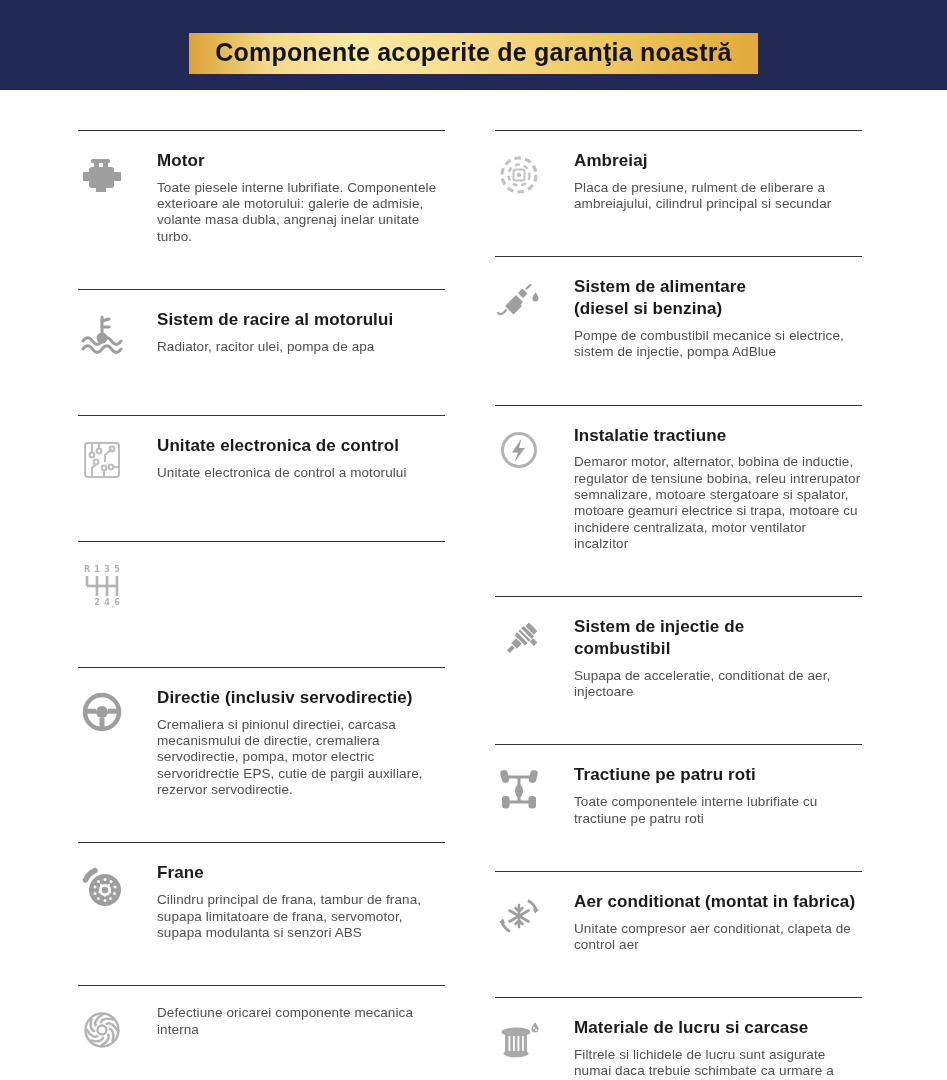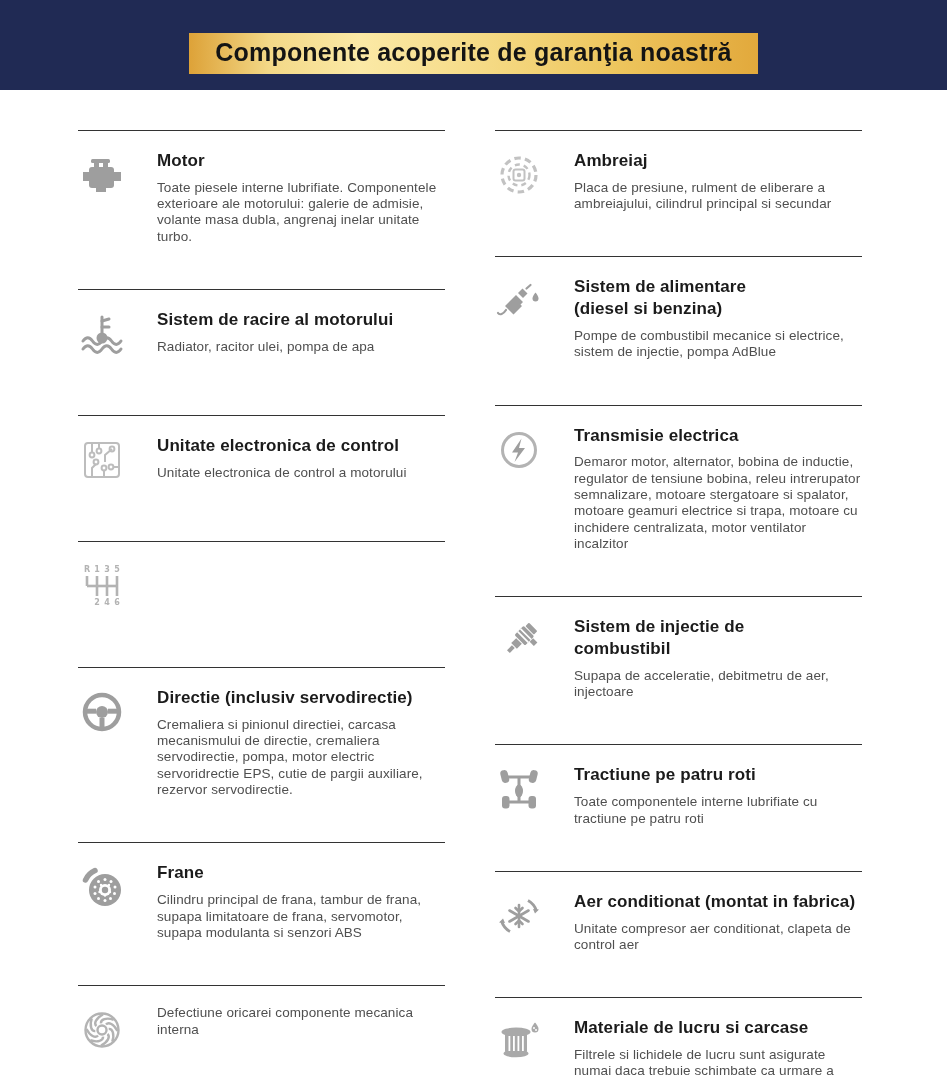--- a/index.html
+++ b/index.html
@@ -266,21 +266,21 @@
   </div>
 
   <div class="item">
     <span class="icon-cell">
             <svg viewBox="0 0 48 48">
   <circle cx="24" cy="24" r="16.5" fill="none" stroke="#b3b3b3" stroke-width="3"></circle>
   <path d="M26.5 12.5l-9.5 14h6l-3.5 9.5 10.5-14h-6z" fill="#9e9e9e"></path>
 </svg>
           </span>
     <div class="text-cell">
-      <div class="item-title">Transmisie electrica</div>
+      <div class="item-title">Instalatie tractiune</div>
       <div class="item-desc">Demaror motor, alternator, bobina de inductie, regulator de tensiune bobina, releu intrerupator semnalizare, motoare stergatoare si spalator, motoare geamuri electrice si trapa, motoare cu inchidere centralizata, motor ventilator incalzitor</div>
     </div>
   </div>
 
   <div class="item">
     <span class="icon-cell">
             <svg viewBox="0 0 48 48">
   <g transform="rotate(45 24 24)" fill="#9e9e9e">
     <rect x="18" y="4" width="12" height="5" rx="1"></rect>
     <rect x="16.5" y="10" width="15" height="13" rx="1.5"></rect>
@@ -288,21 +288,21 @@
     <rect x="20" y="24" width="8" height="7"></rect>
     <rect x="22" y="32" width="4" height="7"></rect>
     <rect x="16.5" y="13.5" width="15" height="1.7" fill="#fff"></rect>
     <rect x="16.5" y="17.5" width="15" height="1.7" fill="#fff"></rect>
   </g>
 </svg>
           </span>
     <div class="text-cell">
       <div class="item-title">Sistem de injectie de
 combustibil</div>
-      <div class="item-desc">Supapa de acceleratie, debitmetru de aer, injectoare</div>
+      <div class="item-desc">Supapa de acceleratie, conditionat de aer, injectoare</div>
     </div>
   </div>
 
   <div class="item">
     <span class="icon-cell">
             <svg viewBox="0 0 48 48" fill="#9e9e9e">
   <rect x="6" y="5" width="7.5" height="13" rx="3.5" transform="rotate(-14 9.75 11.5)"></rect>
   <rect x="34.5" y="5" width="7.5" height="13" rx="3.5" transform="rotate(14 38.25 11.5)"></rect>
   <rect x="7" y="31" width="7.5" height="12.5" rx="3"></rect>
   <rect x="33.5" y="31" width="7.5" height="12.5" rx="3"></rect>

